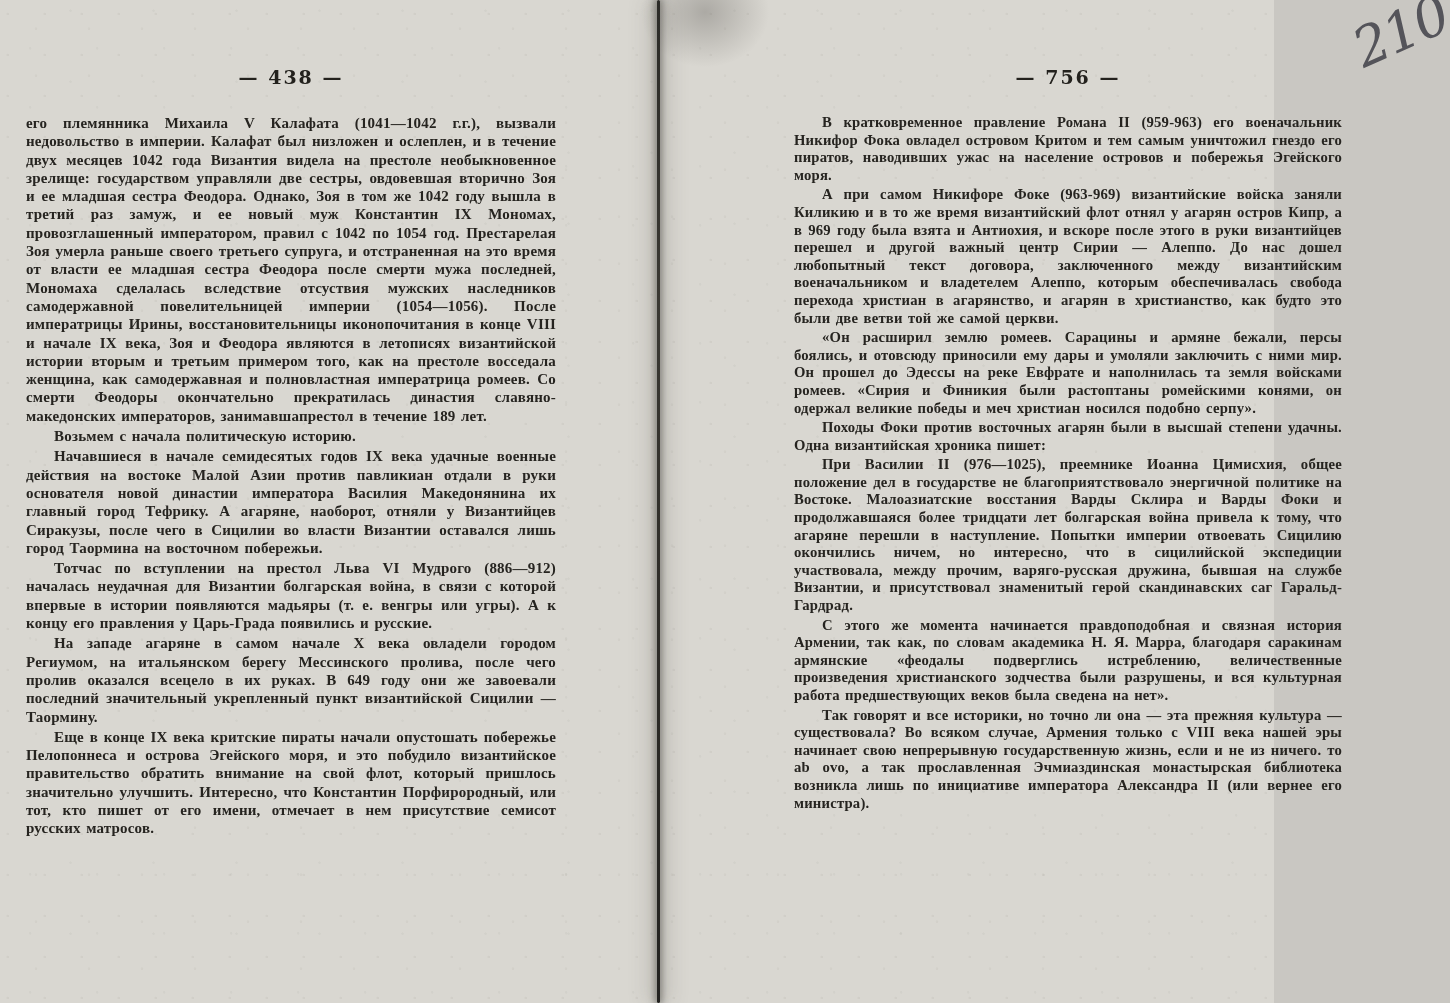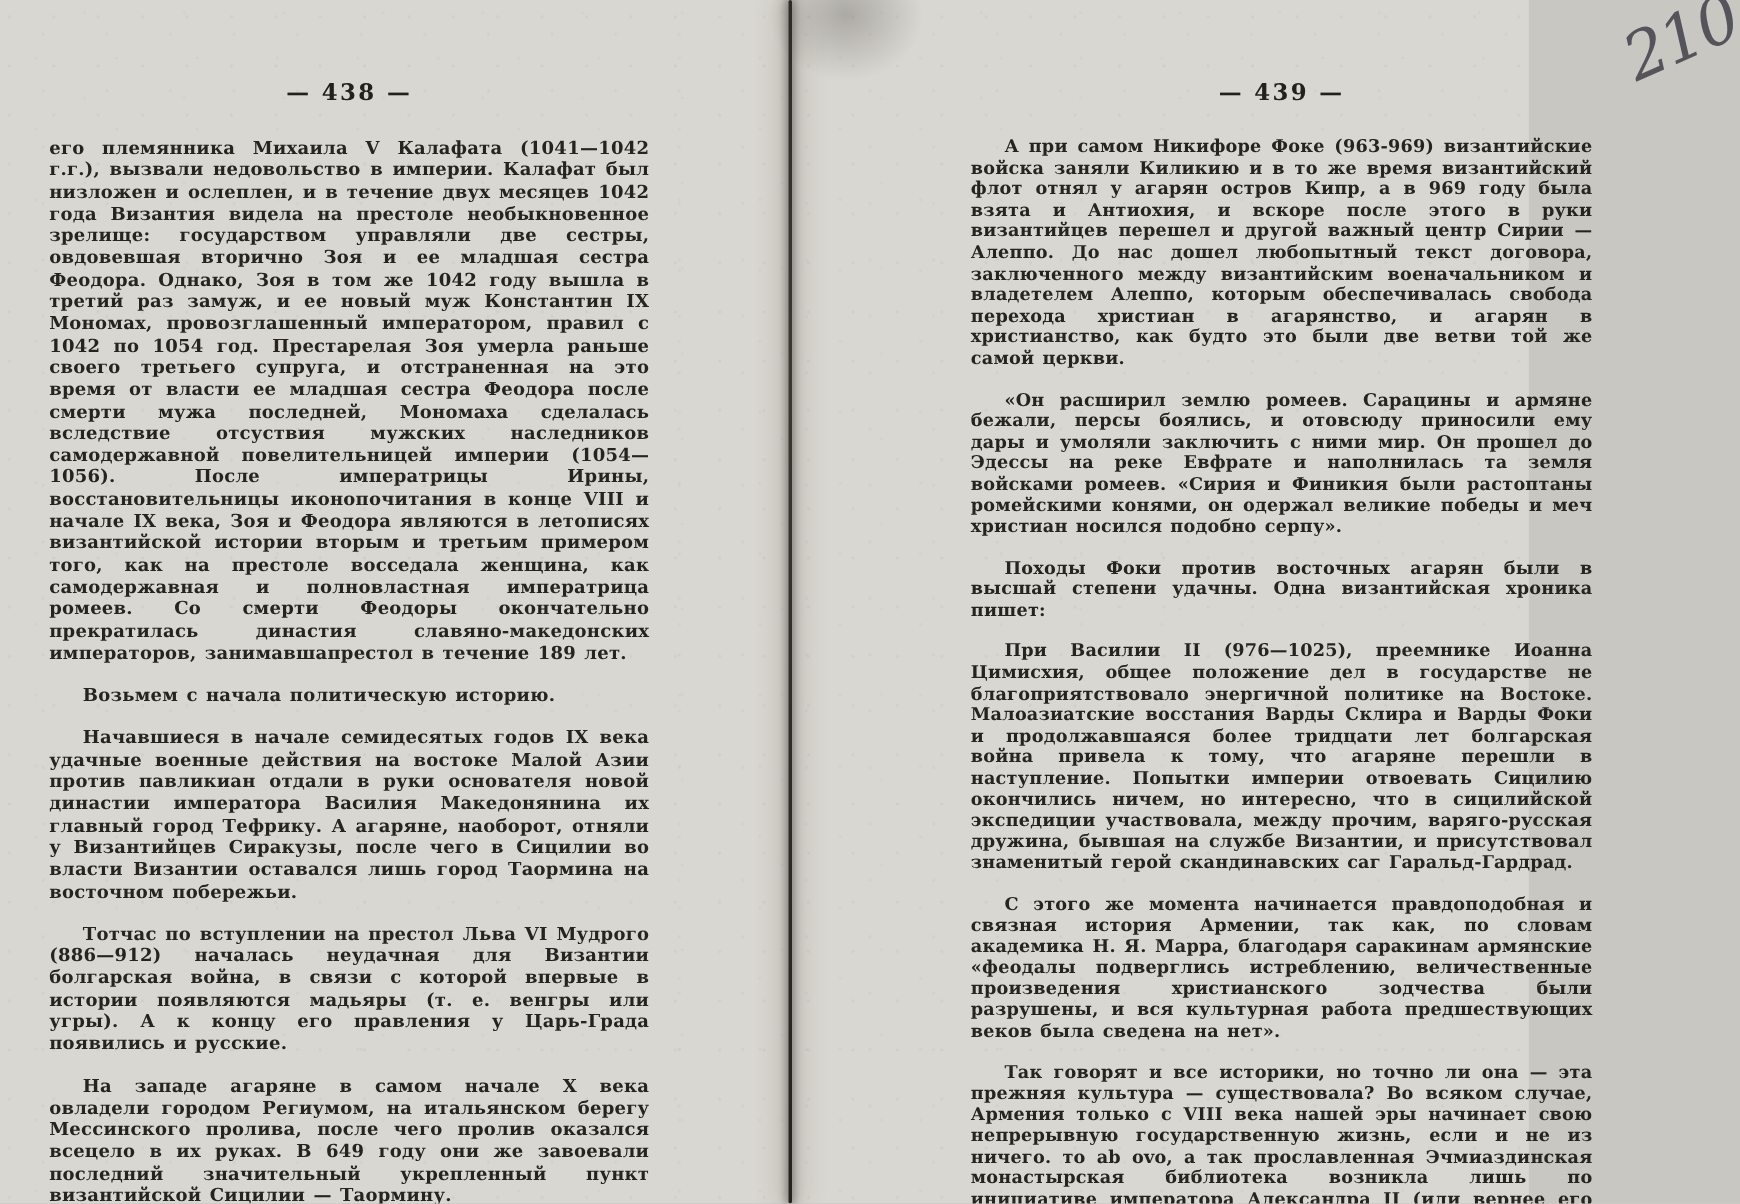--- a/index.html
+++ b/index.html
@@ -53,25 +53,26 @@
   .page-number {
     text-align: center;
     font-size: 19px;
     font-weight: bold;
     letter-spacing: 2px;
     line-height: 26px;
     margin-bottom: 24px;
     color: #23211d;
   }
   .text-block p {
-    margin: 17px;
+    margin: 2px;
     text-align: justify;
     font-weight: bold;
     letter-spacing: 0.2px;
     word-spacing: 1.5px;
+    font-family: Liberation Serif, serif;
   }
   .page-left .text-block p  { font-size: 15px;   line-height: 18.3px; }
   .page-right .text-block p { font-size: 14.7px; line-height: 17.6px; }
   .text-block p.indent { text-indent: 28px; }
   .handwritten {
     position: absolute;
     left: 1352px;
     top: 0px;
     font-size: 54px;
     font-style: italic;
@@ -97,22 +98,23 @@
         <p class="">его племянника Михаила V Калафата (1041—1042 г.г.), вызвали недовольство в империи. Калафат был низложен и ослеплен, и в течение двух месяцев 1042 года Византия видела на престоле необыкновенное зрелище: государством управляли две сестры, овдовевшая вторично Зоя и ее младшая сестра Феодора. Однако, Зоя в том же 1042 году вышла в третий раз замуж, и ее новый муж Константин IX Мономах, провозглашенный императором, правил с 1042 по 1054 год. Престарелая Зоя умерла раньше своего третьего супруга, и отстраненная на это время от власти ее младшая сестра Феодора после смерти мужа последней, Мономаха сделалась вследствие отсуствия мужских наследников самодержавной повелительницей империи (1054—1056). После императрицы Ирины, восстановительницы иконопочитания в конце VIII и начале IX века, Зоя и Феодора являются в летописях византийской истории вторым и третьим примером того, как на престоле восседала женщина, как самодержавная и полновластная императрица ромеев. Со смерти Феодоры окончательно прекратилась династия славяно-македонских императоров, занимавшапрестол в течение 189 лет.</p>
         <p class="indent">Возьмем с начала политическую историю.</p>
         <p class="indent">Начавшиеся в начале семидесятых годов IX века удачные военные действия на востоке Малой Азии против павликиан отдали в руки основателя новой династии императора Василия Македонянина их главный город Тефрику. А агаряне, наоборот, отняли у Византийцев Сиракузы, после чего в Сицилии во власти Византии оставался лишь город Таормина на восточном побережьи.</p>
         <p class="indent">Тотчас по вступлении на престол Льва VI Мудрого (886—912) началась неудачная для Византии болгарская война, в связи с которой впервые в истории появляются мадьяры (т. е. венгры или угры). А к концу его правления у Царь-Града появились и русские.</p>
         <p class="indent">На западе агаряне в самом начале X века овладели городом Региумом, на итальянском берегу Мессинского пролива, после чего пролив оказался всецело в их руках. В 649 году они же завоевали последний значительный укрепленный пункт византийской Сицилии — Таормину.</p>
         <p class="indent">Еще в конце IX века критские пираты начали опустошать побережье Пелопоннеса и острова Эгейского моря, и это побудило византийское правительство обратить внимание на свой флот, который пришлось значительно улучшить. Интересно, что Константин Порфирородный, или тот, кто пишет от его имени, отмечает в нем присутствие семисот русских матросов.</p>
       </div>
   </div>
 
   <div class="page page-right">
-    <div class="page-number">— 439 —</div>
+    <div class="page-number">— 756 —</div>
     <div class="text-block">
+        <p class="indent">В кратковременное правление Романа II (959-963) его военачальник Никифор Фока овладел островом Критом и тем самым уничтожил гнездо его пиратов, наводивших ужас на население островов и побережья Эгейского моря.</p>
         <p class="indent">А при самом Никифоре Фоке (963-969) византийские войска заняли Киликию и в то же время византийский флот отнял у агарян остров Кипр, а в 969 году была взята и Антиохия, и вскоре после этого в руки византийцев перешел и другой важный центр Сирии — Алеппо. До нас дошел любопытный текст договора, заключенного между византийским военачальником и владетелем Алеппо, которым обеспечивалась свобода перехода христиан в агарянство, и агарян в христианство, как будто это были две ветви той же самой церкви.</p>
         <p class="indent">«Он расширил землю ромеев. Сарацины и армяне бежали, персы боялись, и отовсюду приносили ему дары и умоляли заключить с ними мир. Он прошел до Эдессы на реке Евфрате и наполнилась та земля войсками ромеев. «Сирия и Финикия были растоптаны ромейскими конями, он одержал великие победы и меч христиан носился подобно серпу».</p>
         <p class="indent">Походы Фоки против восточных агарян были в высшай степени удачны. Одна византийская хроника пишет:</p>
         <p class="indent">При Василии II (976—1025), преемнике Иоанна Цимисхия, общее положение дел в государстве не благоприятствовало энергичной политике на Востоке. Малоазиатские восстания Варды Склира и Варды Фоки и продолжавшаяся более тридцати лет болгарская война привела к тому, что агаряне перешли в наступление. Попытки империи отвоевать Сицилию окончились ничем, но интересно, что в сицилийской экспедиции участвовала, между прочим, варяго-русская дружина, бывшая на службе Византии, и присутствовал знаменитый герой скандинавских саг Гаральд-Гардрад.</p>
         <p class="indent">С этого же момента начинается правдоподобная и связная история Армении, так как, по словам академика Н. Я. Марра, благодаря саракинам армянские «феодалы подверглись истреблению, величественные произведения христианского зодчества были разрушены, и вся культурная работа предшествующих веков была сведена на нет».</p>
         <p class="indent">Так говорят и все историки, но точно ли она — эта прежняя культура — существовала? Во всяком случае, Армения только с VIII века нашей эры начинает свою непрерывную государственную жизнь, если и не из ничего. то ab ovo, а так прославленная Эчмиаздинская монастырская библиотека возникла лишь по инициативе императора Александра II (или вернее его министра).</p>
       </div>
   </div>
 
   <div class="handwritten">210</div>

